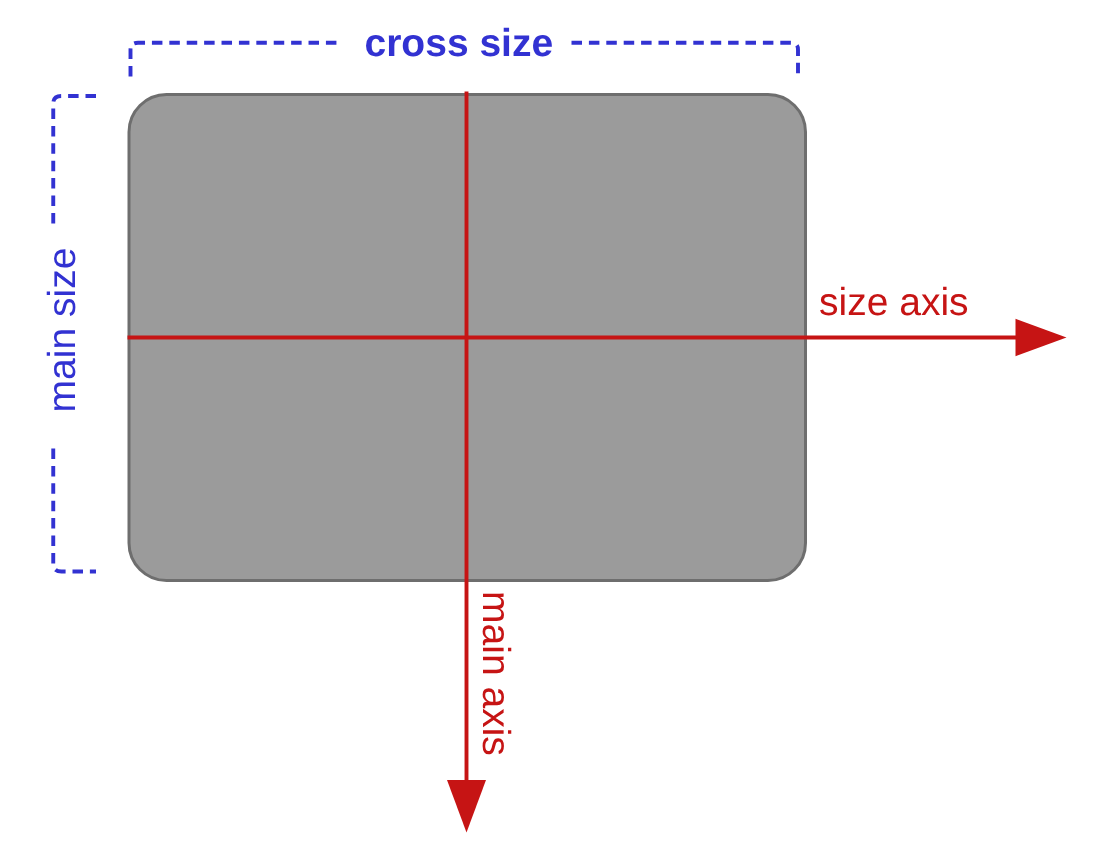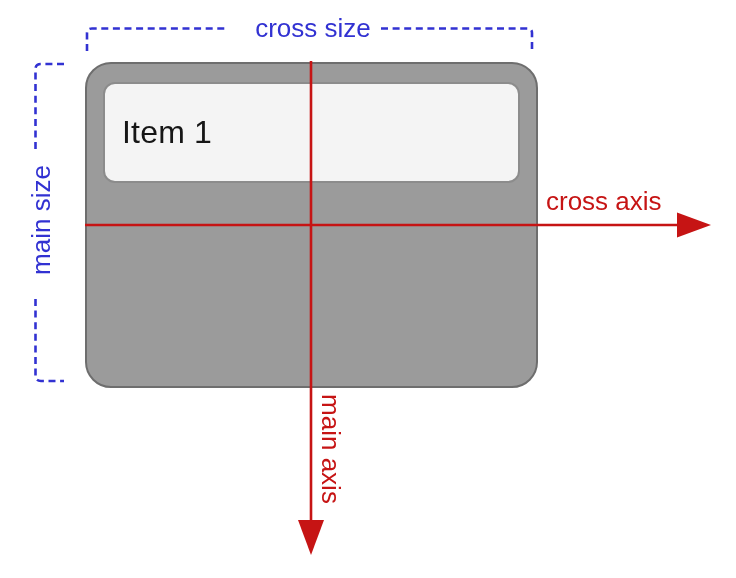--- a/index.html
+++ b/index.html
@@ -63,21 +63,22 @@
     stroke-width:2.6;
   }
   .axis-head{fill:var(--axis-red);}
 
   
   .label{position:absolute;white-space:nowrap;}
   .blue-label{color:var(--size-blue);font-size:26px;}
   .red-label{color:var(--axis-red);font-size:26px;}
   .cross-size-label{
     left:243px;top:13px;width:140px;
-    text-align:center;
+    text-align:left;
+    font-weight:bold;
   }
   .main-size-label{
     left:-39px;top:204px;width:160px;height:32px;
     text-align:center;line-height:32px;
     transform:rotate(-90deg);
   }
   .cross-axis-label{
     left:546px;top:186px;
   }
   .main-axis-label{
@@ -86,37 +87,34 @@
     transform:rotate(90deg);
   }
 </style>
 </head>
 <body>
 
 <div class="canvas">
 
   <div class="flex-container">
   </div>
-  <div class="flex-item item-1">
-    <span>Item 1</span>
-  </div>
 
   <svg class="overlay" viewBox="0 0 736 578">
 
     <path class="bracket" d="M 87 51 L 87 33 Q 87 28.5 92 28.5 L 228 28.5"></path>
     <path class="bracket" d="M 381 28.5 L 527 28.5 Q 532 28.5 532 33 L 532 51"></path>
 
     <path class="bracket" d="M 64 64 L 41 64 Q 35.5 64 35.5 69 L 35.5 150"></path>
     <path class="bracket" d="M 35.5 299 L 35.5 376 Q 35.5 381 41 381 L 64 381"></path>
 
     <path class="axis-line" d="M 85 225 L 678 225"></path>
     <polygon class="axis-head" points="677,212.5 711,225 677,237.5"></polygon>
 
     <path class="axis-line" d="M 311 61 L 311 521"></path>
     <polygon class="axis-head" points="298,520 324,520 311,555"></polygon>
   </svg>
 
   <div class="label blue-label cross-size-label">cross size</div>
   <div class="label blue-label main-size-label">main size</div>
-  <div class="label red-label cross-axis-label">cross axis</div>
+  <div class="label red-label cross-axis-label">size axis</div>
   <div class="label red-label main-axis-label">main axis</div>
 
 </div>
 
 </body></html>

